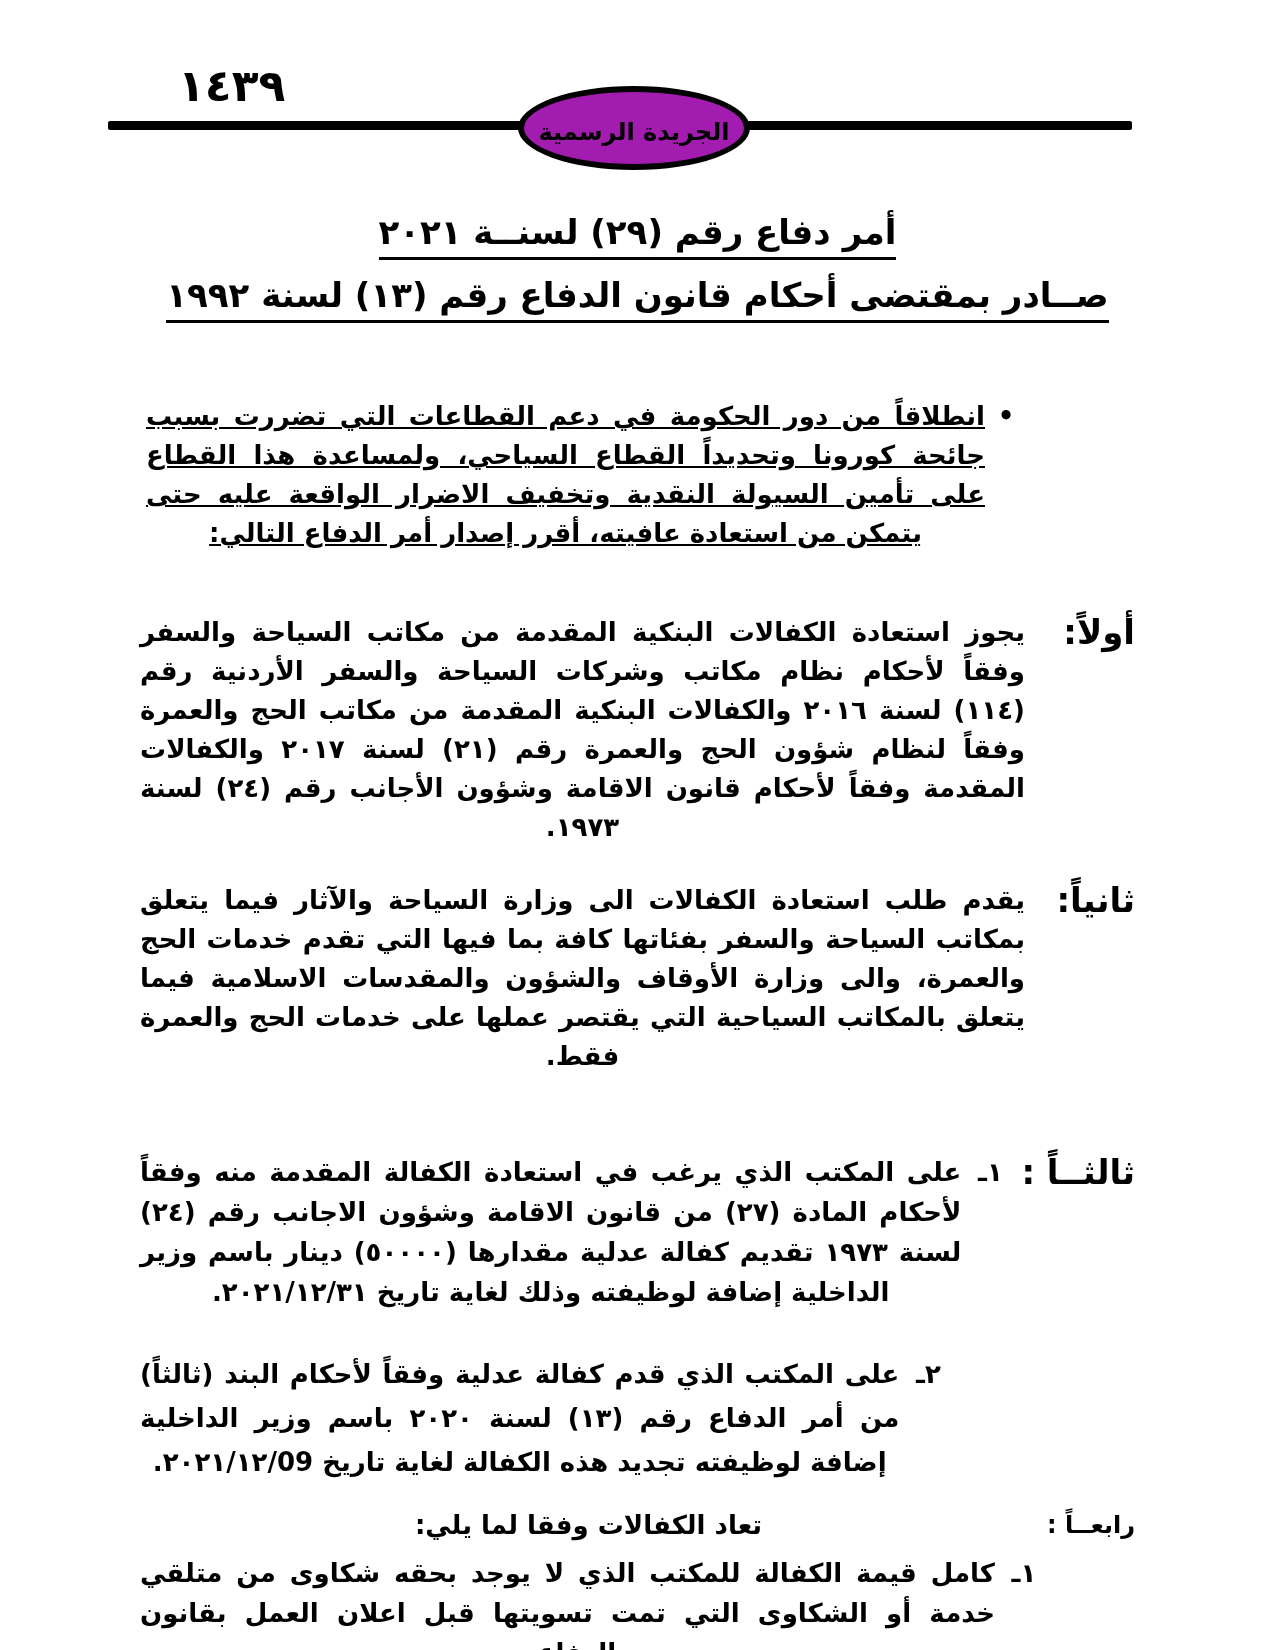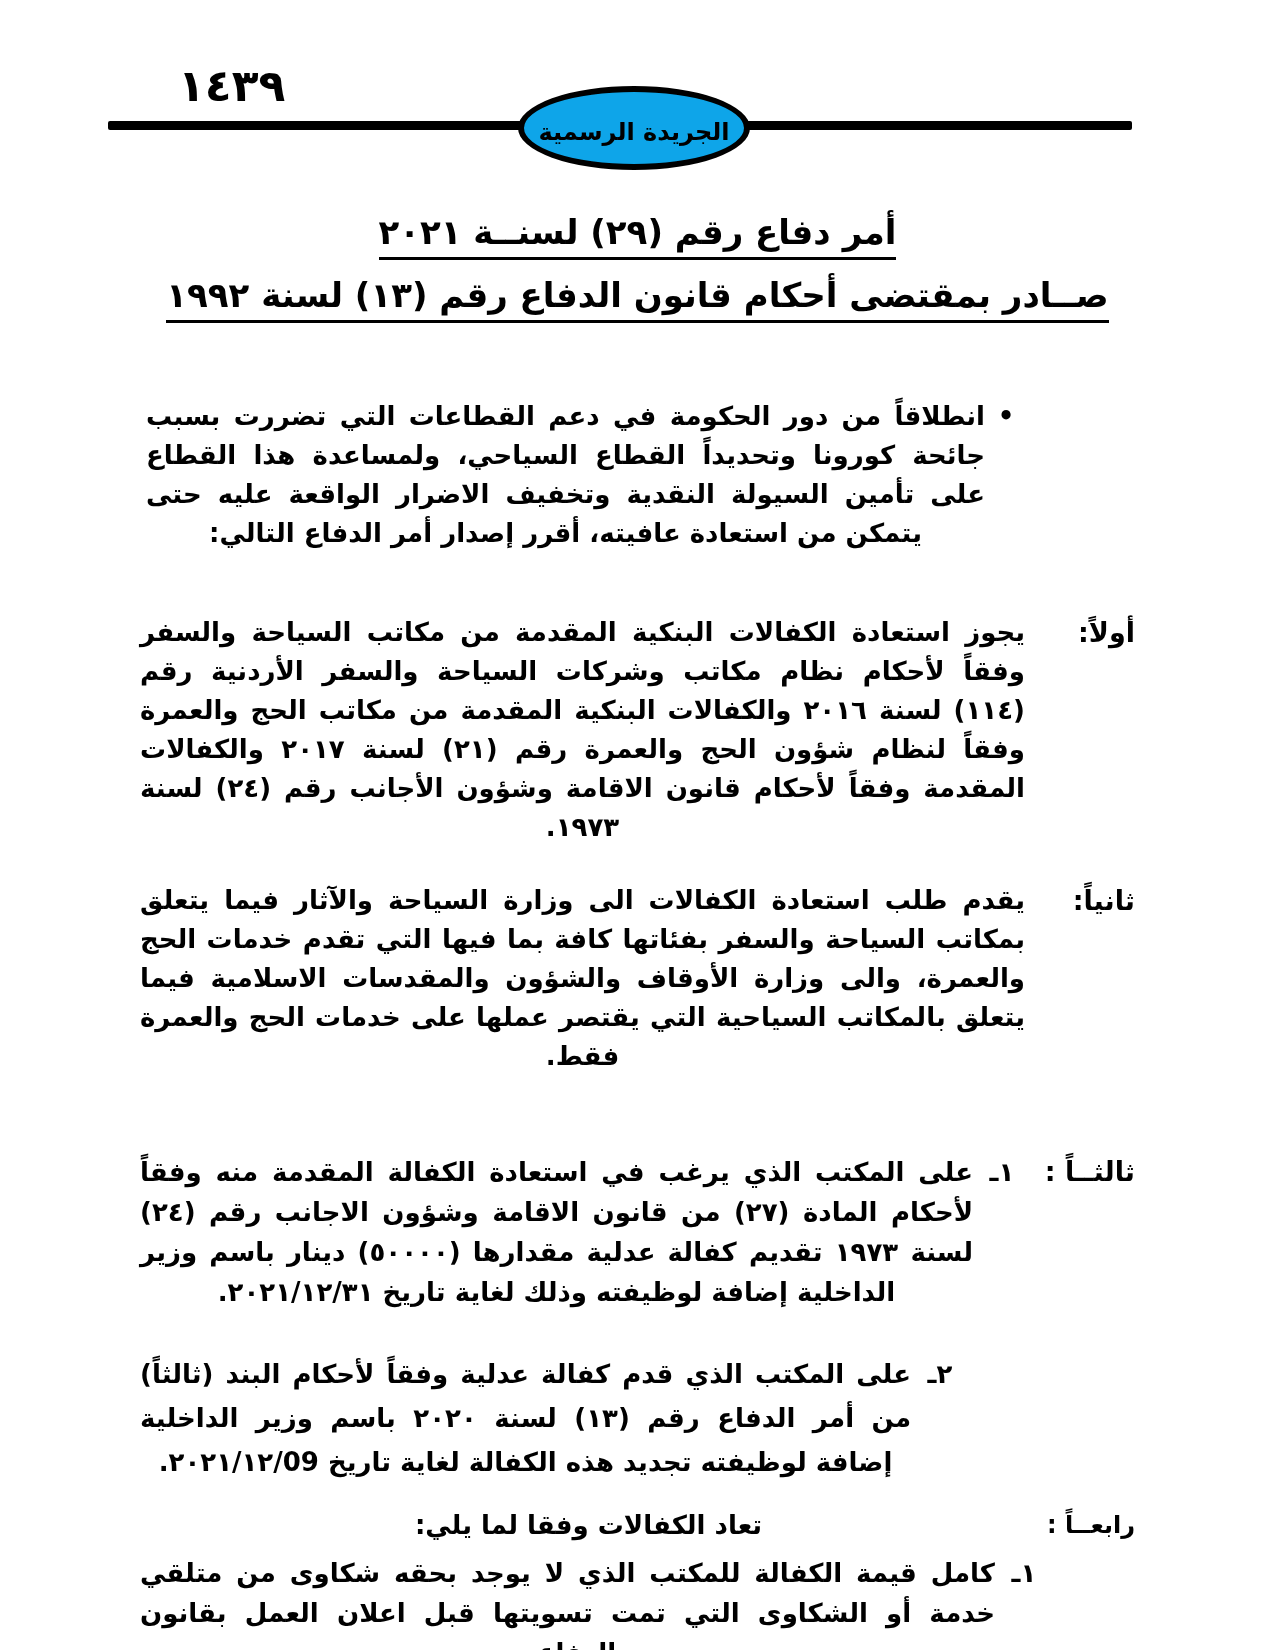--- a/index.html
+++ b/index.html
@@ -18,21 +18,21 @@
     font-size:44px;letter-spacing:4px;
     direction:rtl;
   }
   .header-rule{
     position:absolute;top:121px;left:108px;
     width:1024px;height:9px;background:#000;border-radius:2px;
   }
   .seal{
     position:absolute;top:86px;left:518px;
     width:232px;height:84px;
-    background:#0ea5e9;border:6px solid #000;border-radius:50%;
+    background:#a21caf;border:6px solid #000;border-radius:50%;
     display:flex;align-items:center;justify-content:center;
     box-sizing:border-box;
   }
   .seal span{font-size:24px;direction:rtl;padding-top:8px;}
   
   main{
     direction:rtl;
     padding:212px 140px 0 140px;
     font-size:26px;
   }
@@ -43,25 +43,25 @@
     border-bottom:3px solid #000;padding-bottom:5px;
   }
   .preamble{
     display:flex;gap:10px;
     margin:74px 118px 0 6px;
     line-height:39px;
   }
   .preamble .bullet{flex:0 0 22px;text-align:center;}
   .preamble p{
     margin:0;flex:1;
-    text-align:justify;text-align-last:center;text-justify:inter-word;
+    text-align:justify;text-align-last:center;text-justify:inter-word;text-decoration:underline;
   }
   .clause{display:flex;gap:8px;line-height:39px;}
   .clause .clabel{
-    flex:0 0 102px;text-align:right;font-size:27px;white-space:nowrap;
+    flex:0 0 102px;text-align:right;font-size:34px;white-space:nowrap;
   }
   .clause .cbody{
     flex:1;margin:0;
     text-align:justify;text-align-last:center;text-justify:inter-word;
   }
   .c-first{margin-top:60px;}
   .c-second{margin-top:34px;}
   .c-third{margin-top:76px;line-height:40px;}
   .items{flex:1;}
   .item{display:flex;gap:6px;}

